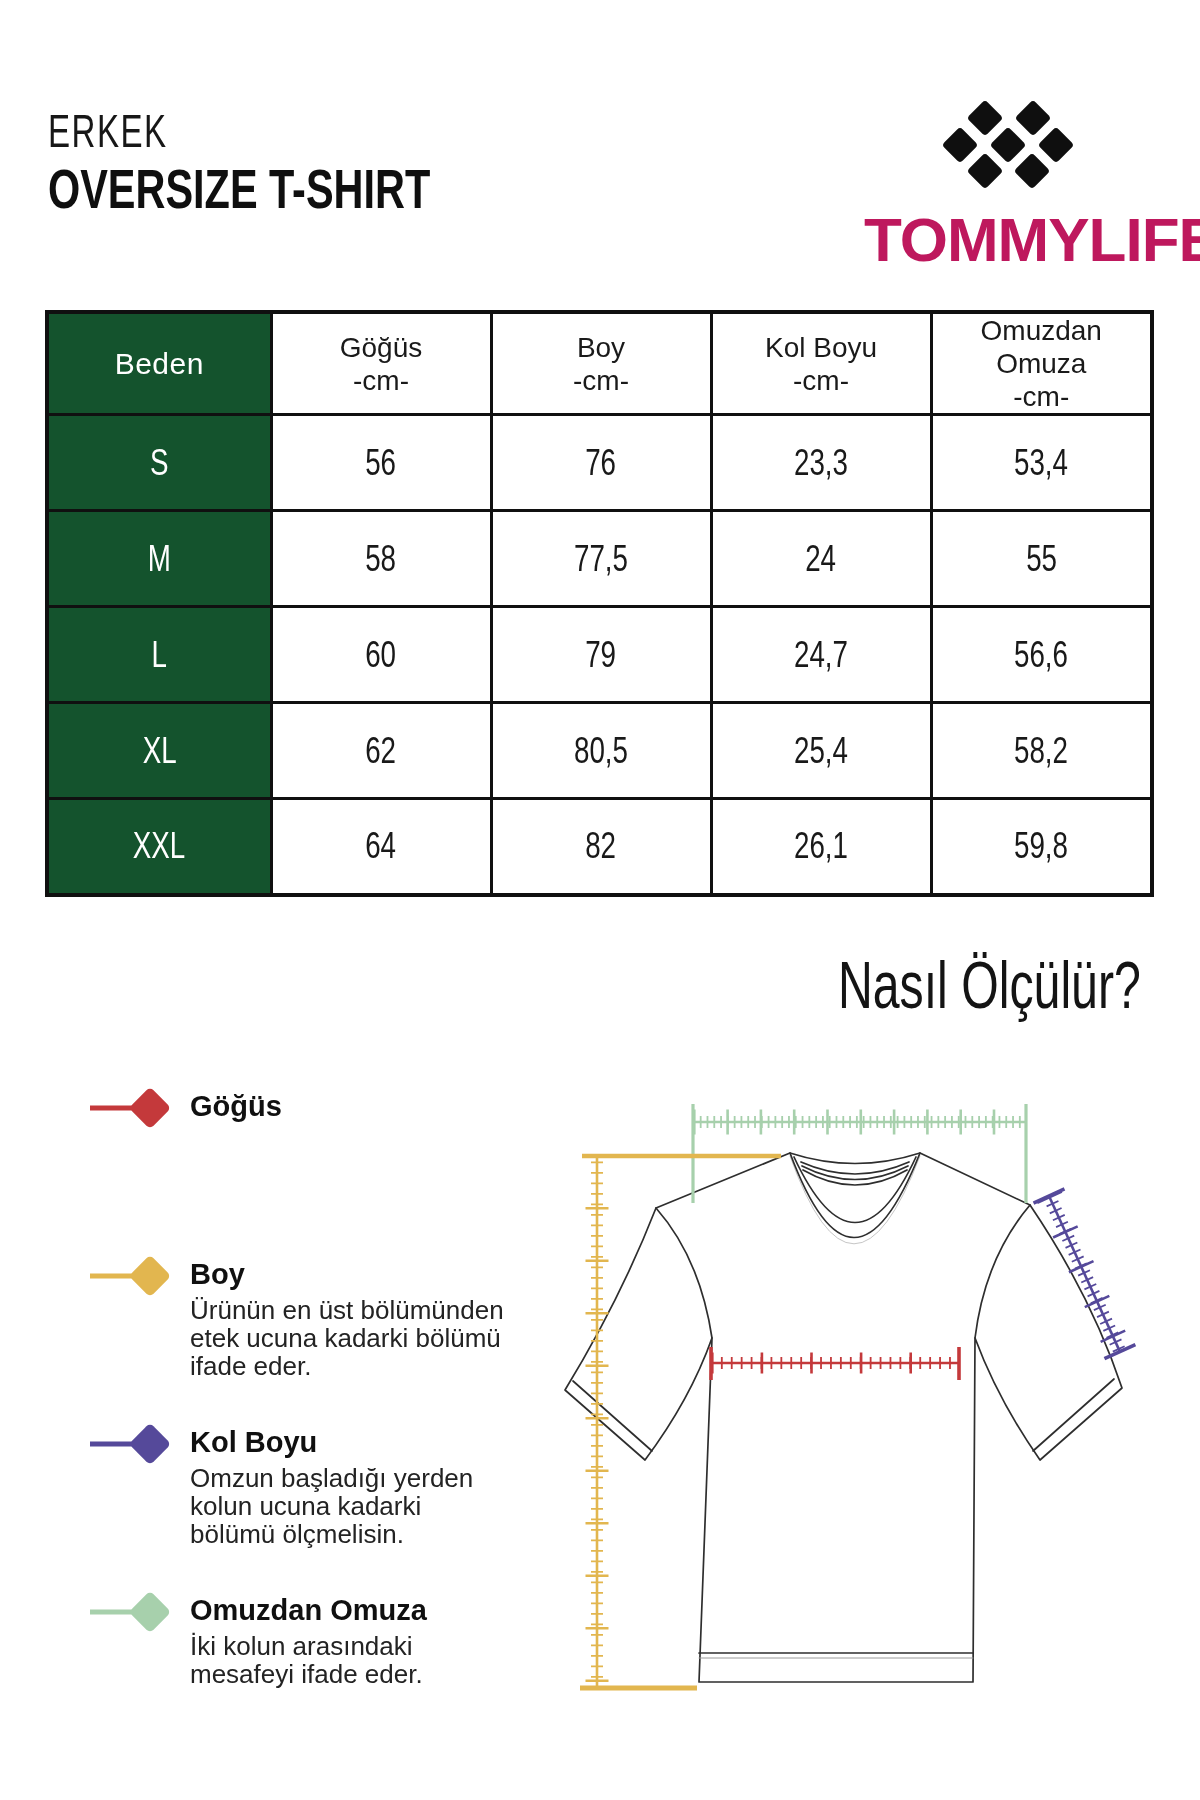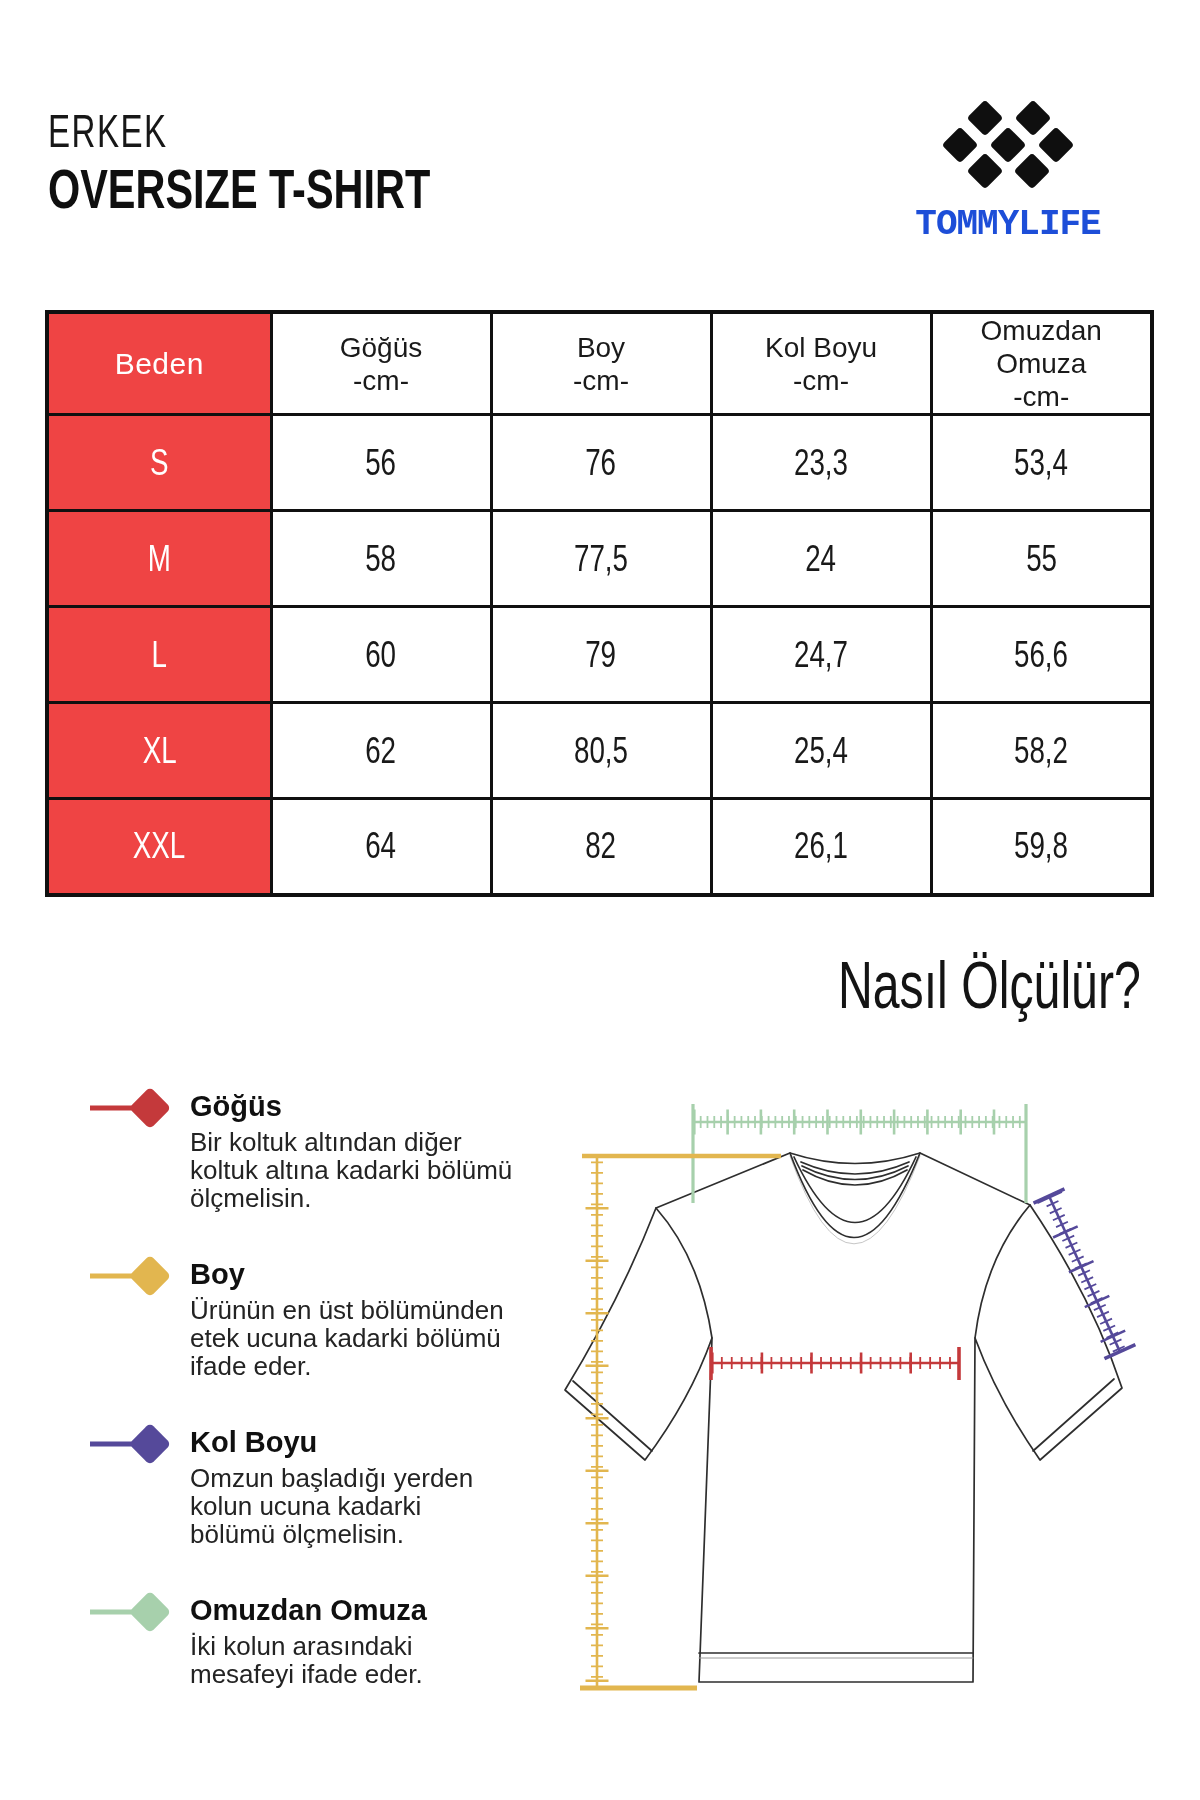--- a/index.html
+++ b/index.html
@@ -6,28 +6,28 @@
   .page{position:relative;width:1200px;height:1800px;background:#ffffff;overflow:hidden;
         font-family:"Liberation Sans", sans-serif;color:#1a1a1a;}
 
   
   .cat{position:absolute;left:48px;top:104px;font-size:46px;font-weight:400;letter-spacing:2px;
        color:#171717;transform:scaleX(.72);transform-origin:0 0;white-space:nowrap;}
   .ptitle{position:absolute;left:48px;top:156px;font-size:56px;font-weight:700;letter-spacing:0px;
        color:#0f0f0f;transform:scaleX(.74);transform-origin:0 0;white-space:nowrap;}
   .logo-marks{position:absolute;left:938px;top:96px;width:140px;height:98px;}
   .brand{position:absolute;left:864px;top:204px;width:288px;text-align:center;
-       font-size:36px;font-weight:700;letter-spacing:-1px;color:#1d4ed8;white-space:nowrap;font-family:Liberation Mono, monospace;}
+       font-size:62px;font-weight:700;letter-spacing:-1px;color:#be185d;white-space:nowrap;}
 
   
   .size-table{position:absolute;left:45px;top:310px;width:1105px;border-collapse:collapse;
        table-layout:fixed;border:4px solid #101010;}
   .size-table th,.size-table td{border:3px solid #101010;padding:0;text-align:center;vertical-align:middle;}
   .size-table tr{height:96px;}
-  .col-size{background:#ef4444;color:#ffffff;}
+  .col-size{background:#14532d;color:#ffffff;}
   .hlabel{font-size:28px;font-weight:500;line-height:33px;color:#1a1a1a;}
   .corner{font-size:30px;font-weight:500;color:#ffffff;letter-spacing:.5px;}
   .cond{display:inline-block;transform:scaleX(.75);transform-origin:center;white-space:nowrap;}
   .num{font-size:37px;color:#191919;}
   .sz{font-size:37px;color:#ffffff;}
 
   
   .htm-title{position:absolute;left:0;top:946px;width:1200px;text-align:right;
        font-size:67px;font-weight:500;color:#141414;}
   .htm-title .cond-c{display:inline-block;transform:scaleX(.72);transform-origin:center;white-space:nowrap;}
@@ -135,23 +135,20 @@
     <span class="cond-c">Nasıl Ölçülür?</span>
   </div>
 
   <div class="mi" style="top:1090px">
     <svg class="mi-icon" viewBox="0 0 104 72" style="--c: #C4393B;">
       <line x1="2" y1="36" x2="46" y2="36" stroke-width="5" style="stroke:var(--c)"></line>
       <rect x="47" y="21" width="30" height="30" rx="5" transform="rotate(45 62 36)" style="fill:var(--c)"></rect>
     </svg>
     <div class="mi-text">
       <div class="mi-name">Göğüs</div>
-      <div class="mi-desc">Bir koltuk altından diğer
-koltuk altına kadarki bölümü
-ölçmelisin.</div>
     </div>
   </div>
 
   <div class="mi" style="top:1258px">
     <svg class="mi-icon" viewBox="0 0 104 72" style="--c: #E2B64F;">
       <line x1="2" y1="36" x2="46" y2="36" stroke-width="5" style="stroke:var(--c)"></line>
       <rect x="47" y="21" width="30" height="30" rx="5" transform="rotate(45 62 36)" style="fill:var(--c)"></rect>
     </svg>
     <div class="mi-text">
       <div class="mi-name">Boy</div>

